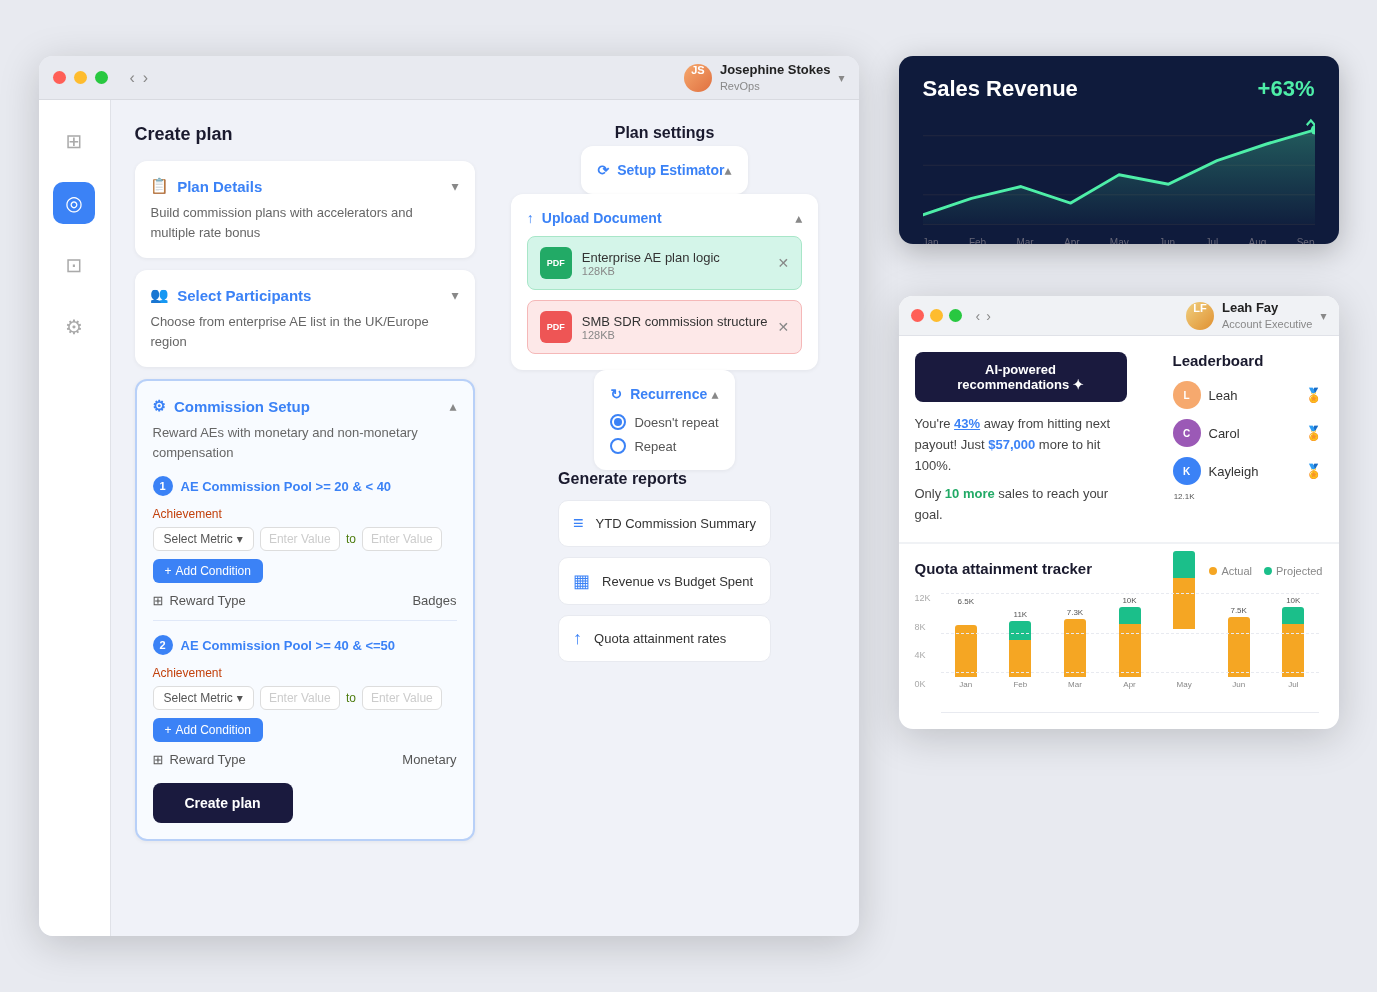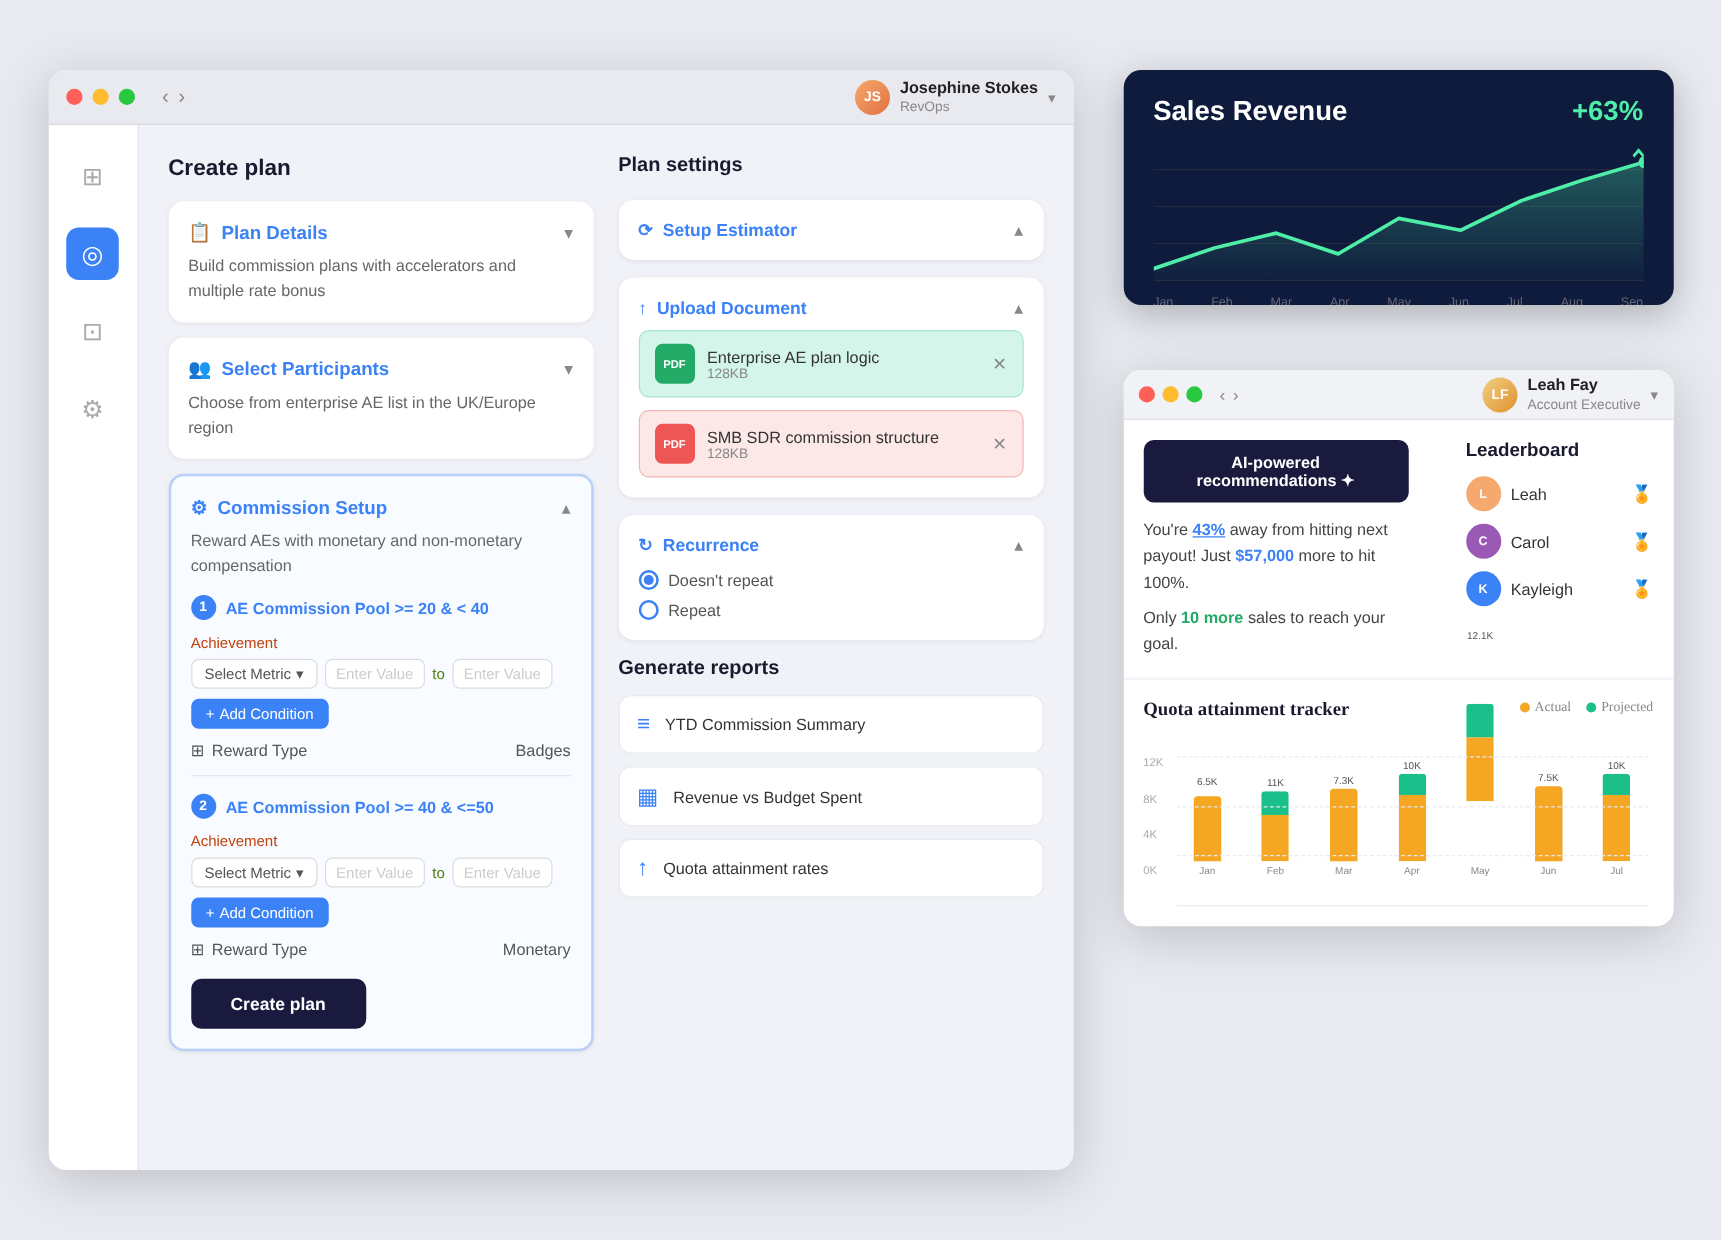--- a/index.html
+++ b/index.html
@@ -60,21 +60,21 @@
     .titlebar-user {
       margin-left: auto;
       display: flex;
       align-items: center;
       gap: 8px;
       font-size: 13px;
     }
     .user-avatar {
       width: 28px; height: 28px; border-radius: 50%;
       background: linear-gradient(135deg, #f6a96e, #e07040);
-      display: flex; align-items: center; justify-content: center;
+      display: flex; align-items: flex-start; justify-content: center;
       font-size: 11px; color: white; font-weight: 600;
     }
     .user-info { line-height: 1.3; }
     .user-name { font-weight: 600; font-size: 13px; color: #222; }
     .user-role { font-size: 11px; color: #888; }
 
     
     .sidebar {
       position: absolute;
       left: 0; top: 44px;
@@ -274,21 +274,21 @@
       cursor: pointer;
       width: 140px;
       margin-top: 12px;
     }
 
     
     .right-panel {
       flex: 1;
       display: flex;
       flex-direction: column;
-      gap: 14px;
+      align-items: center;
     }
 
     .plan-settings-title {
       font-size: 16px;
       font-weight: 700;
       color: #1a1a2e;
       margin-bottom: 4px;
     }
 
     .settings-card {
@@ -515,23 +515,22 @@
       color: #e55; font-size: 14px;
     }
 
     
     .quota-section {
       padding: 16px;
       border-top: 1px solid #f0f2f5;
     }
 
     .quota-header {
-      display: flex; align-items: flex-start; justify-content: space-between;
-      margin-bottom: 28px;
-      font-family: Liberation Serif, serif;
+      display: flex; align-items: flex-end; justify-content: space-between;
+      margin-bottom: 16px;
     }
 
     .quota-title {
       font-size: 15px; font-weight: 700; color: #1a1a2e;
     }
 
     .quota-legend {
       display: flex; gap: 12px; font-size: 11px;
     }
 
@@ -899,21 +898,21 @@
 
           <div style="position:relative;margin-left:22px;height:120px;">
             <div style="position:absolute;top:0;left:0;right:0;border-top:1px dashed #e8eaf0;"></div>
             <div style="position:absolute;top:33%;left:0;right:0;border-top:1px dashed #e8eaf0;"></div>
             <div style="position:absolute;top:66%;left:0;right:0;border-top:1px dashed #e8eaf0;"></div>
             <div style="position:absolute;bottom:0;left:0;right:0;border-top:1px solid #e8eaf0;"></div>
 
             <div style="display:flex;align-items:flex-end;height:96px;gap:4px;padding-bottom:0;">
 
               <div style="flex:1;display:flex;flex-direction:column;align-items:center;">
-                <div style="font-size:8px;color:#555;margin-bottom:7px;">6.5K</div>
+                <div style="font-size:8px;color:#555;margin-bottom:19px;">6.5K</div>
                 <div style="width:22px;height:52px;background:#f5a623;border-radius:3px 3px 0 0;"></div>
                 <div style="font-size:8px;color:#888;margin-top:3px;">Jan</div>
               </div>
 
               <div style="flex:1;display:flex;flex-direction:column;align-items:center;">
                 <div style="font-size:8px;color:#555;margin-bottom:2px;">11K</div>
                 <div style="width:22px;height:56px;display:flex;flex-direction:column;border-radius:3px 3px 0 0;overflow:hidden;">
                   <div style="flex:3;background:#1bbf8a;"></div>
                   <div style="flex:5.8;background:#f5a623;"></div>
                 </div>

